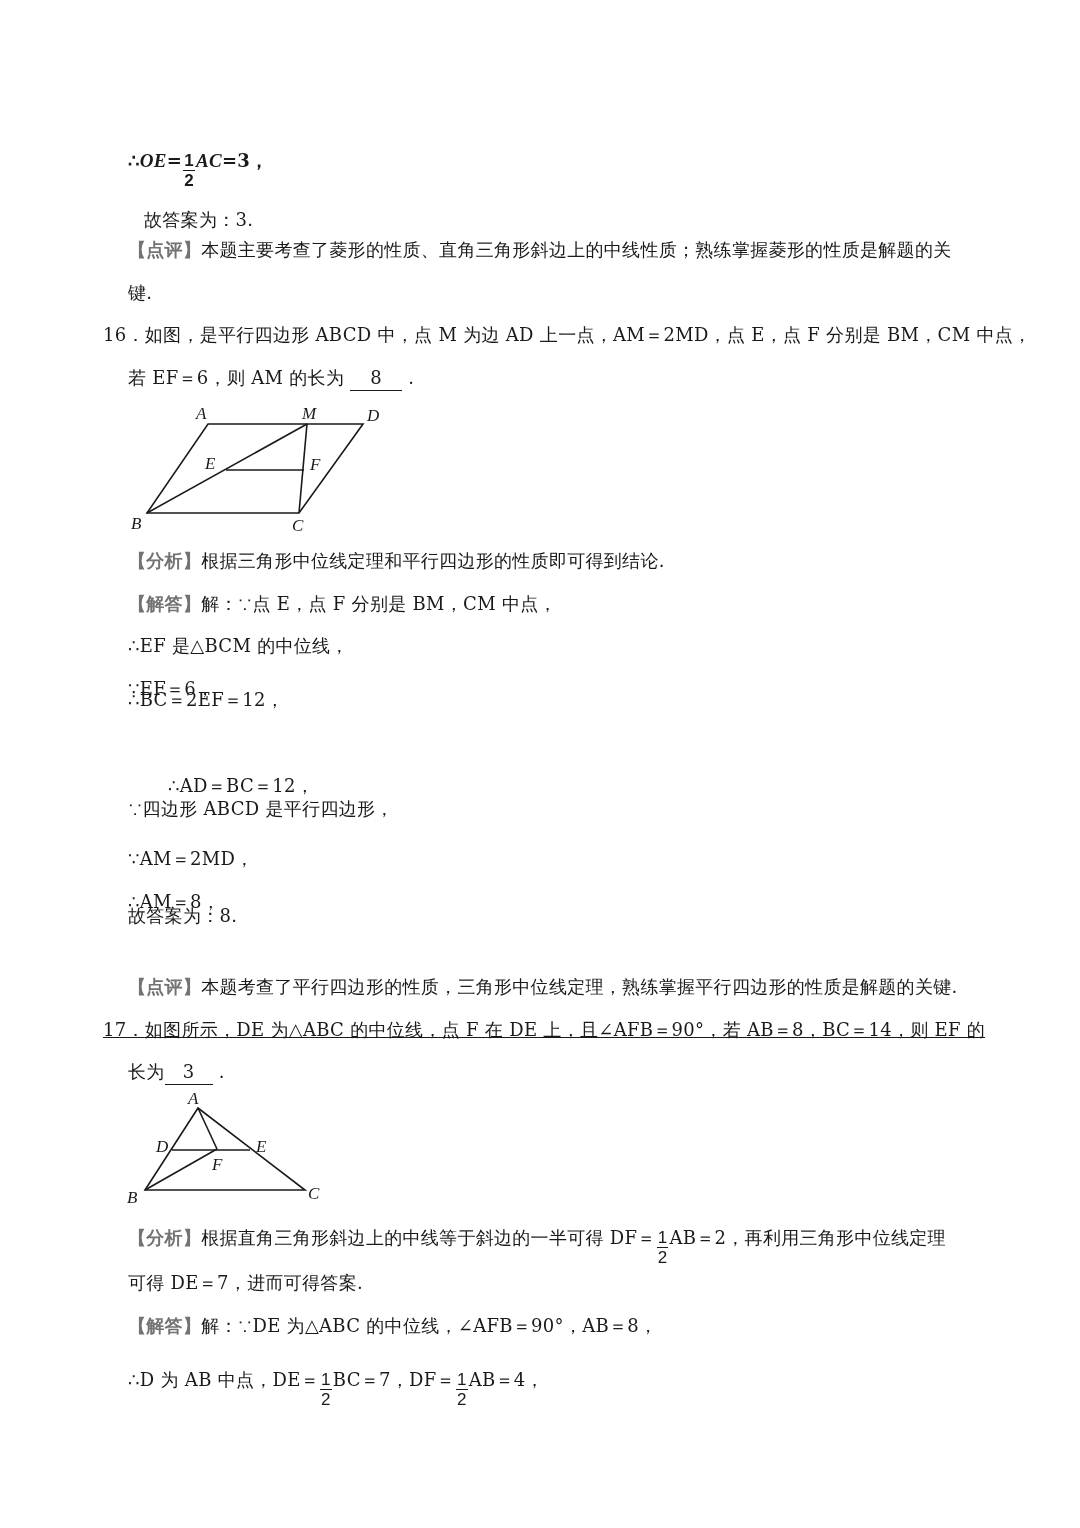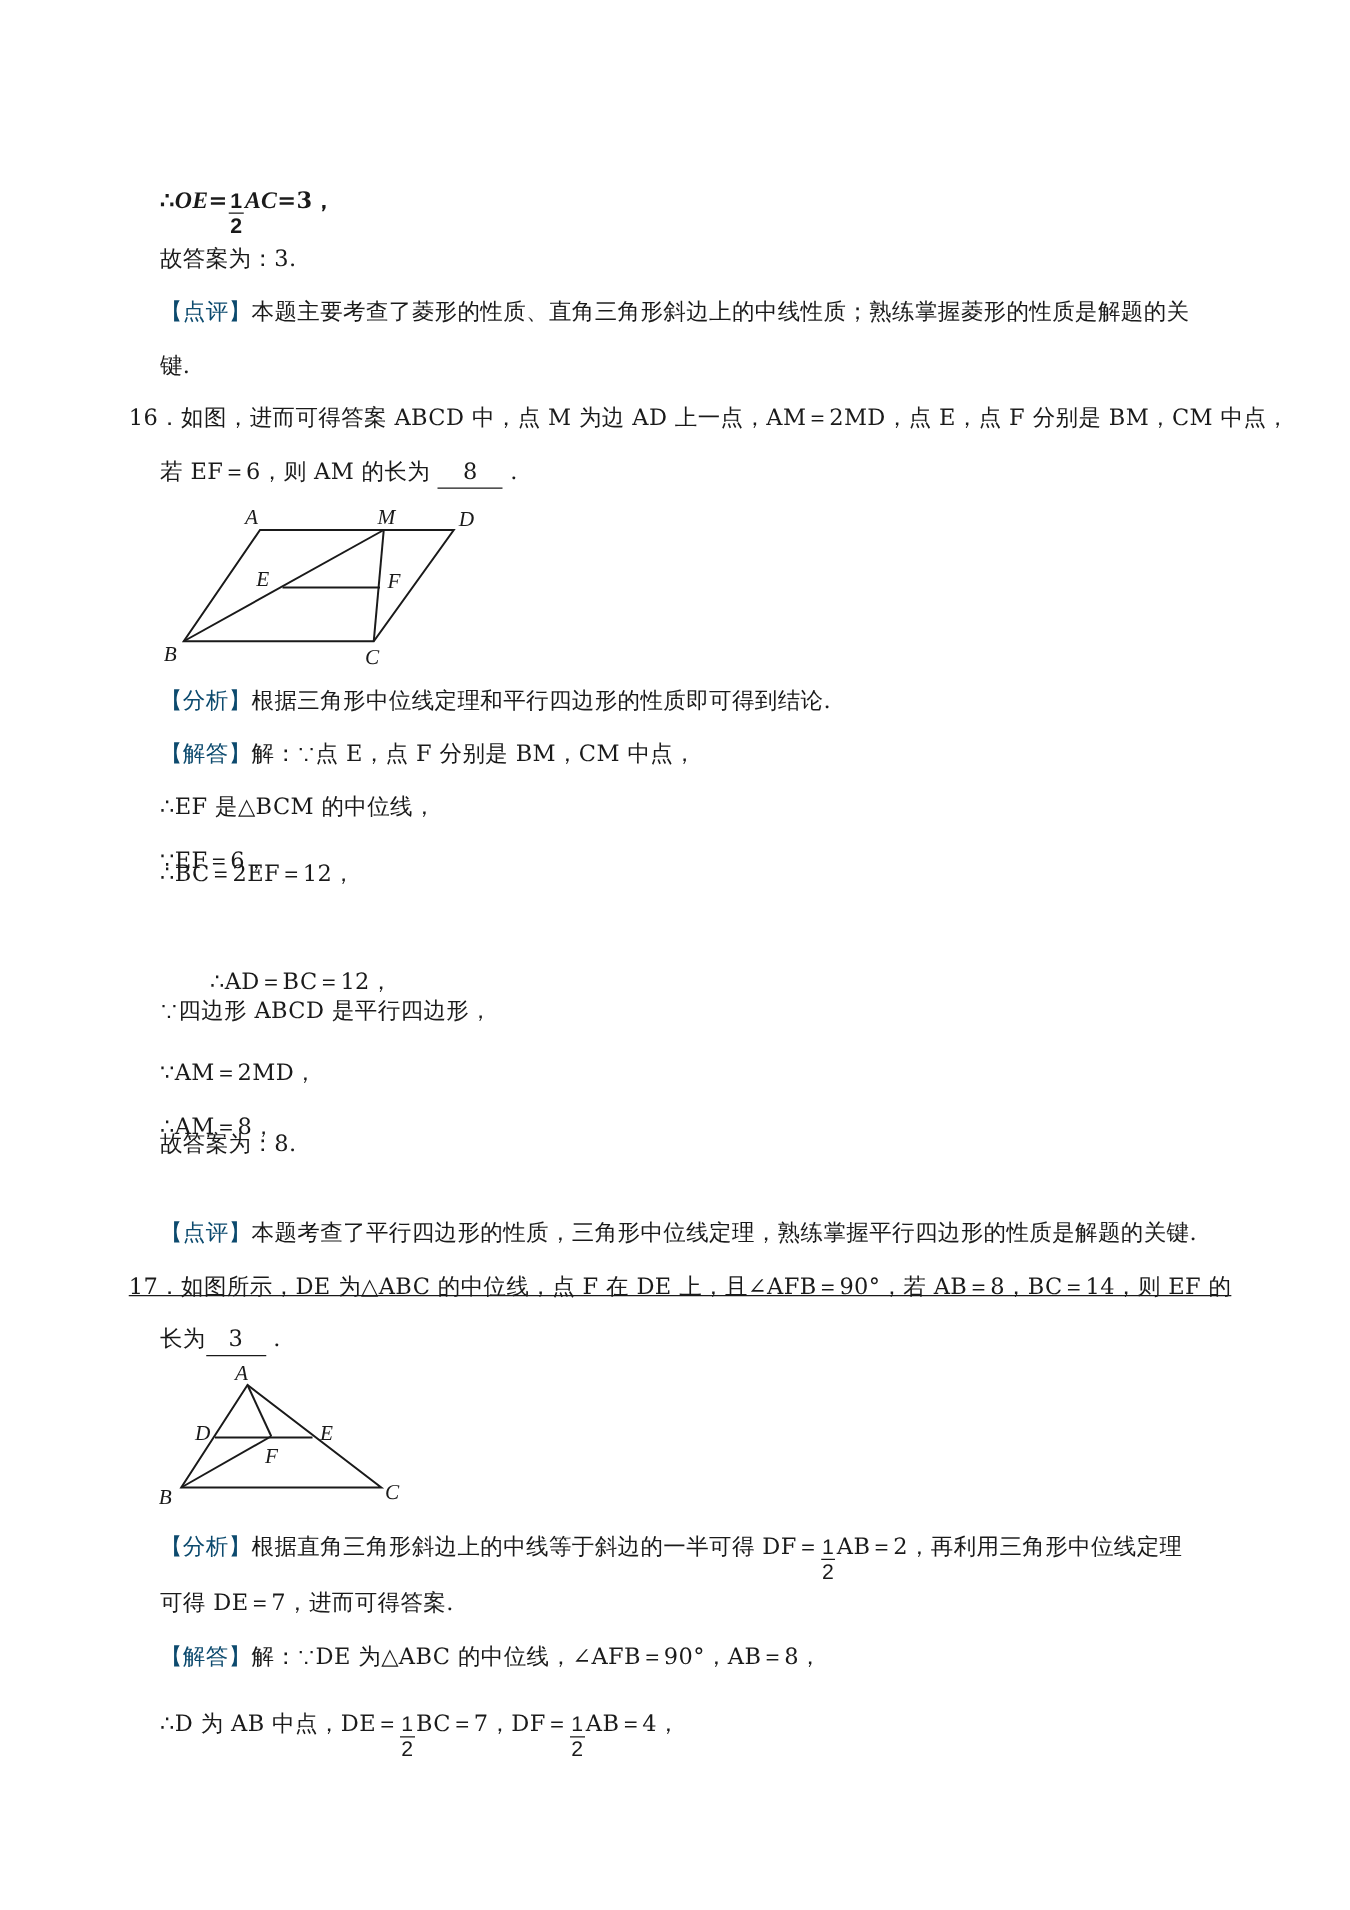--- a/index.html
+++ b/index.html
@@ -6,47 +6,47 @@
   body {
     width: 1080px; height: 1528px; position: relative; overflow: hidden;
     font-family: "DejaVu Serif", "Liberation Serif", serif;
     color: #1a1a1a;
   }
   .line {
     position: absolute; left: 128px; font-size: 18px; line-height: 24px;
     white-space: nowrap; letter-spacing: 0.3px;
   }
   .line.q { left: 103px; }
-  .tag { color: #0c4a6e; }
+  .tag { color: #737373; font-weight: bold; }
   i.v { font-family: "Liberation Serif", "DejaVu Serif", serif; font-style: italic; font-size: 19px; }
   .frac {
     display: inline-block; vertical-align: middle; text-align: center;
     font-family: "Liberation Sans", sans-serif; font-size: 17px; line-height: 19px;
     margin: 0 1px; position: relative; top: 9px;
   }
   .frac .num { display: block; border-bottom: 1.5px solid #1a1a1a; padding: 0 1px; }
   .frac .den { display: block; }
   .blank { display: inline-block; border-bottom: 1.2px solid #1a1a1a; text-align: center; padding: 0 4px; }
   .fig { position: absolute; }
   .fig svg text { font-family: "Liberation Serif", serif; font-style: italic; font-size: 17px; fill: #1a1a1a; }
 </style>
 </head>
 <body>
 
 <div class="line" style="top:142px;font-weight:bold;">
   <span>∴</span><i class="v">OE</i><span>=</span><span class="frac"><span class="num">1</span><span class="den">2</span></span><i class="v">AC</i><span>=3，</span>
 </div>
-<div class="line" style="top:196px;">故答案为：3.</div>
+<div class="line" style="top:208px;margin-left:16px;">故答案为：3.</div>
 <div class="line" style="top:238px;">
   <span class="tag">【点评】</span><span>本题主要考查了菱形的性质、直角三角形斜边上的中线性质；熟练掌握菱形的性质是解题的关</span>
 </div>
 <div class="line" style="top:281px;">键.</div>
 
 <div class="line q" style="top:323px;">
-  <span>16．</span><span>如图，进而可得答案 ABCD 中，点 M 为边 AD 上一点，AM＝2MD，点 E，点 F 分别是 BM，CM 中点，</span>
+  <span>16．</span><span>如图，是平行四边形 ABCD 中，点 M 为边 AD 上一点，AM＝2MD，点 E，点 F 分别是 BM，CM 中点，</span>
 </div>
 <div class="line" style="top:366px;">
   <span>若 EF＝6，则 AM 的长为 </span><span class="blank" style="width:44px;">8</span><span> .</span>
 </div>
 
 <div class="fig" style="left:125px; top:395px; width:275px; height:145px;">
   <svg width="275" height="145" viewBox="125 395 275 145">
     <g stroke="#1a1a1a" stroke-width="1.6" fill="none">
       <polygon points="208,424 363,424 299,513 147,513"></polygon>
       <line x1="147" y1="513" x2="307" y2="424"></line>

